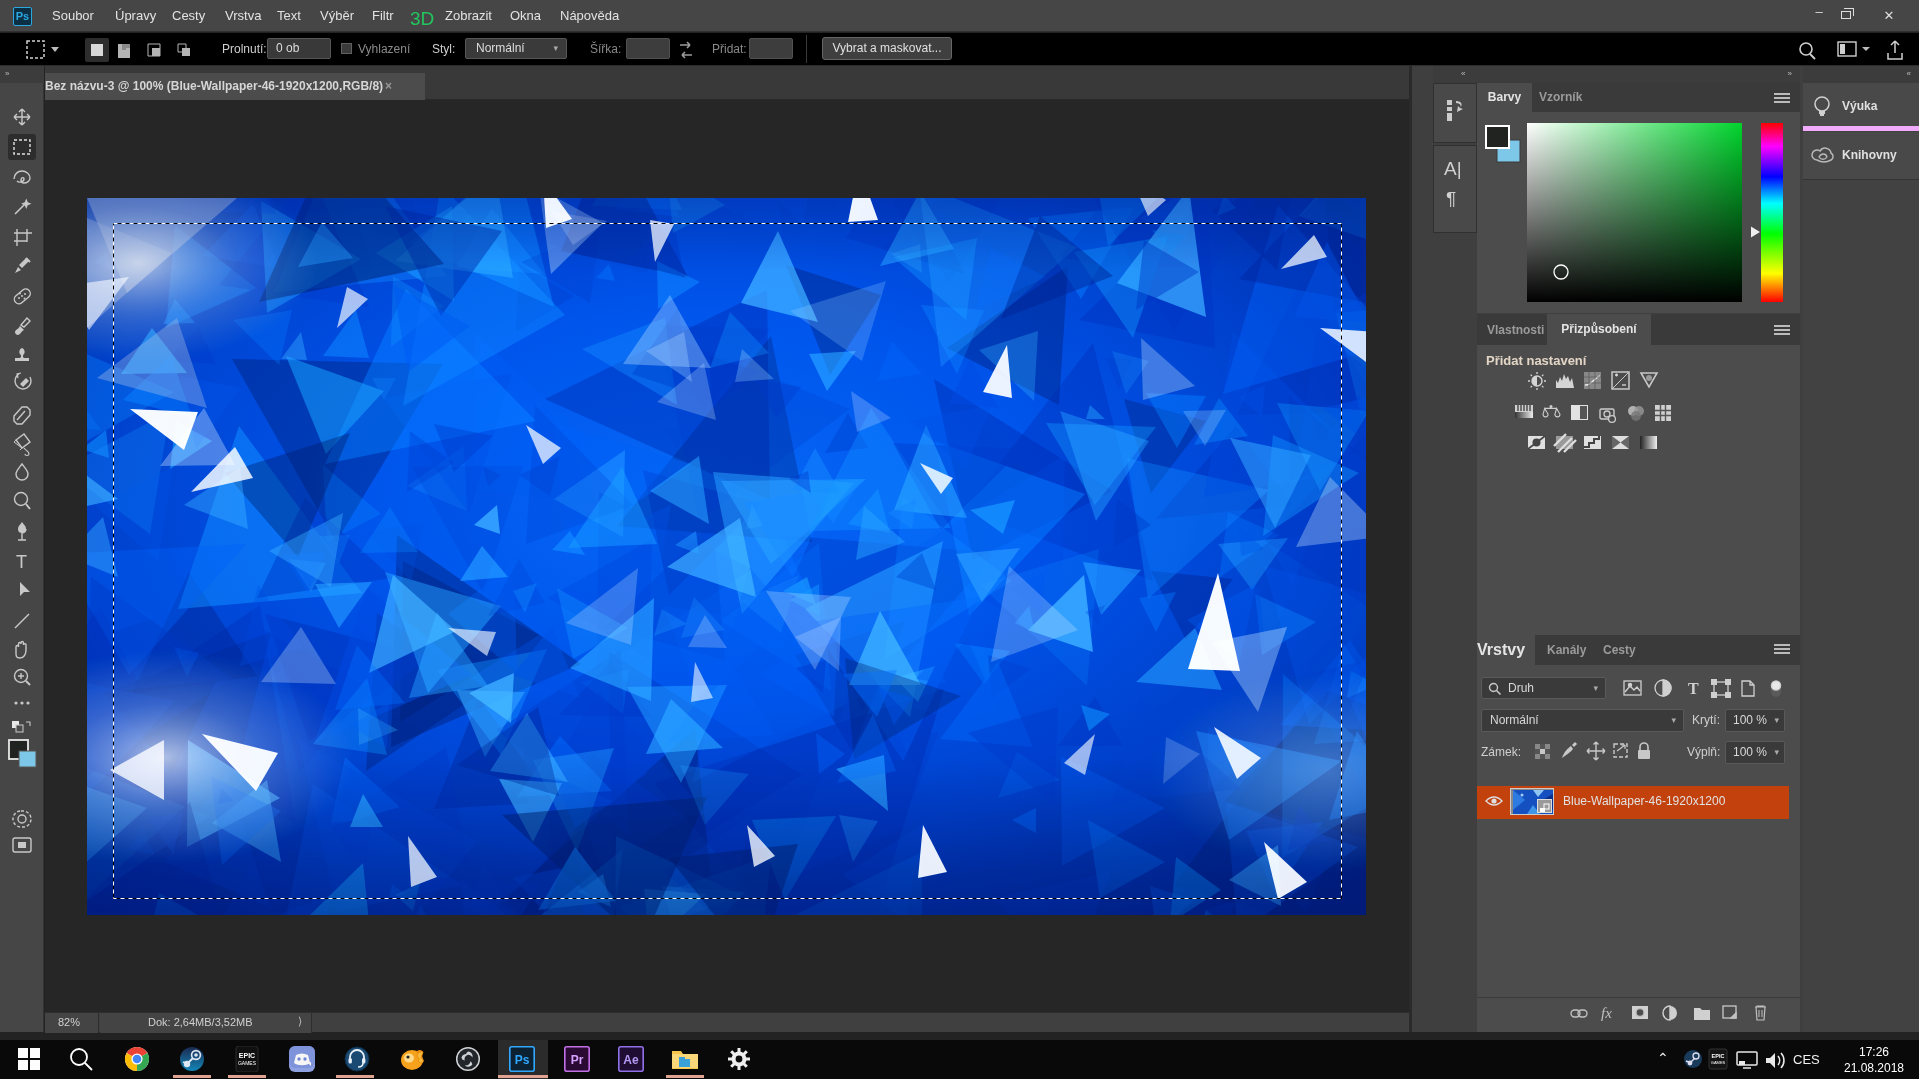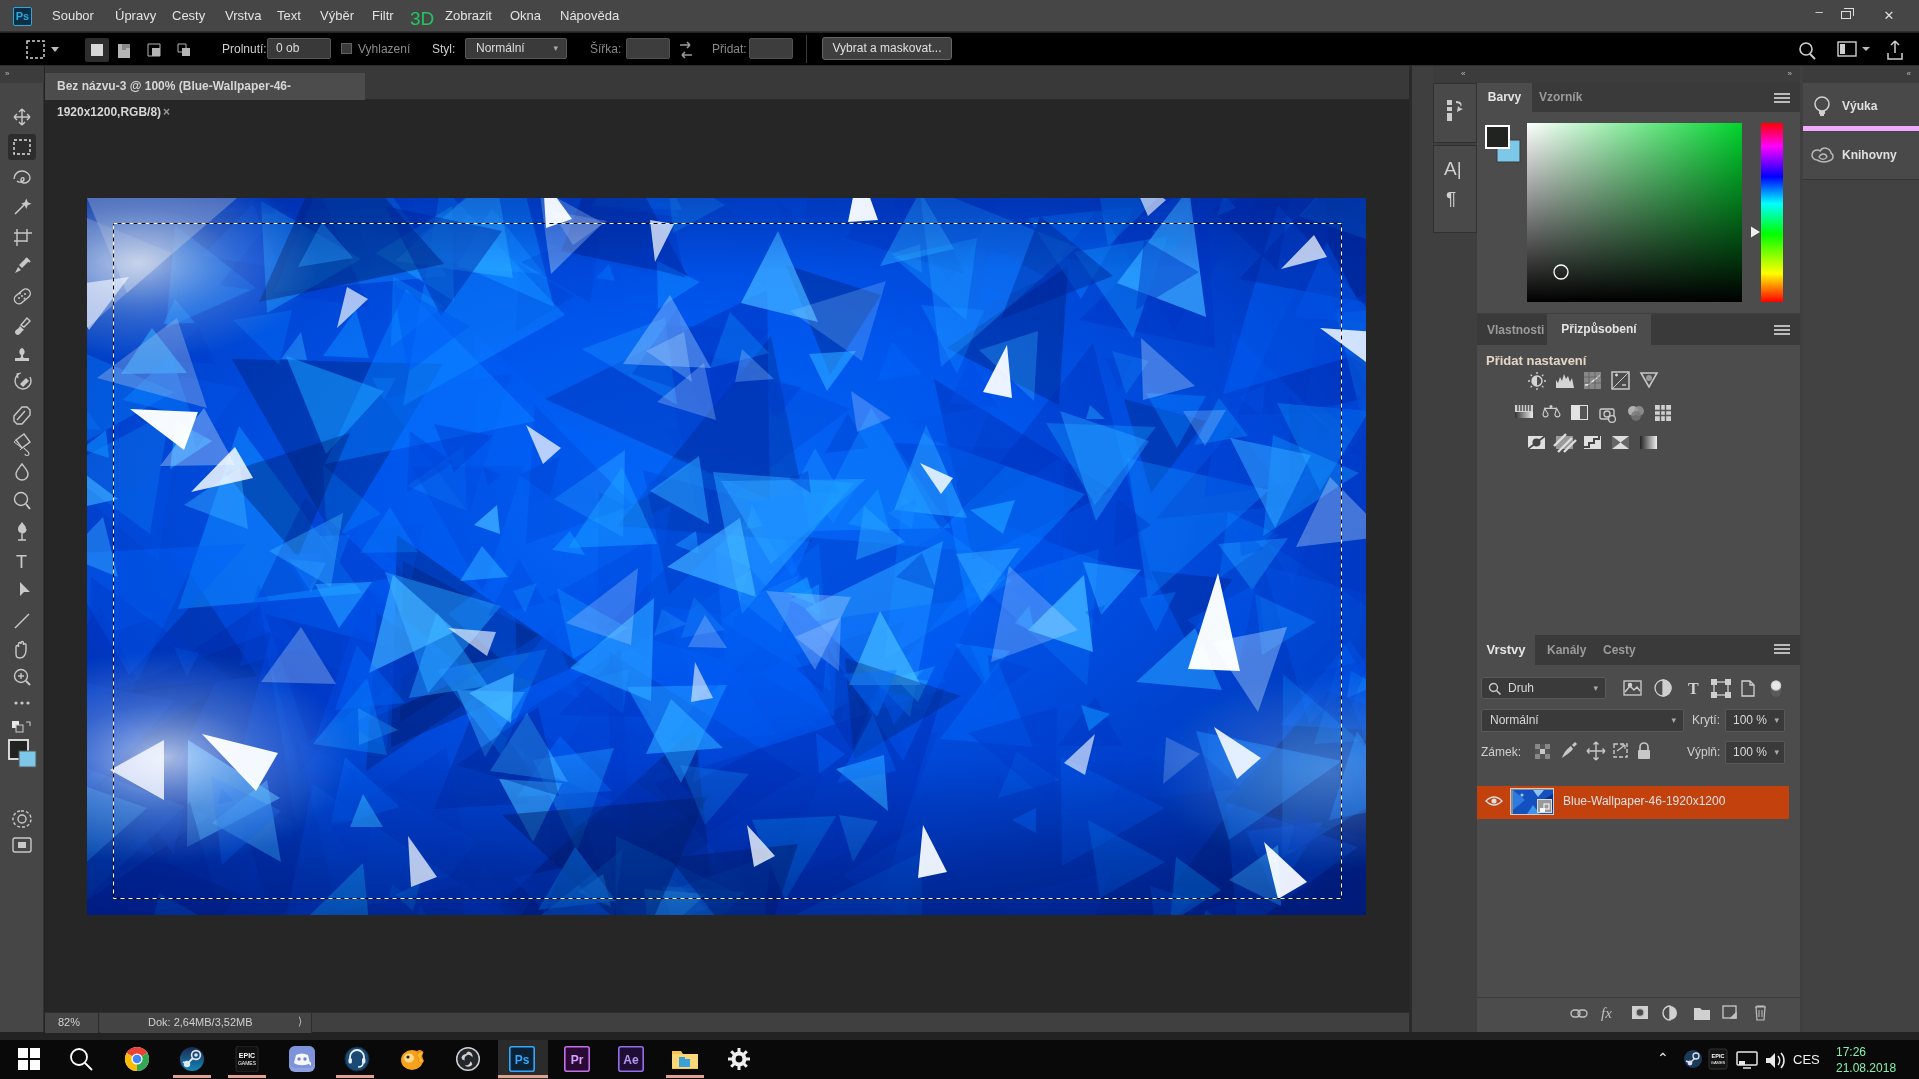--- a/index.html
+++ b/index.html
@@ -166,21 +166,21 @@
  <g transform="translate(22,762)">
           <rect x="-9" y="-7" width="18" height="14" rx="2"></rect>
           <rect x="-4" y="-3" width="8" height="6" fill="#c8c8c8" stroke="none"></rect>
         </g>
 </g>
 </svg>
 </div>
 
 <div class="abs" style="left:45px;top:66px;width:1364px;height:966px;background:#262626">
  <div class="abs" style="left:0;top:0;width:1364px;height:34px;background:#393939;border-bottom:1px solid #2a2a2a">
-  <div class="abs" style="left:0;top:7px;width:320px;height:27px;background:#4c4c4c;color:#d6d6d6;font-size:12px;font-weight:bold;line-height:26px;padding-left:12px">Bez názvu-3 @ 100% (Blue-Wallpaper-46-1920x1200,RGB/8)<span style="color:#999;padding-left:2px">×</span></div>
+  <div class="abs" style="left:0;top:7px;width:380px;height:27px;background:#4c4c4c;color:#d6d6d6;font-size:12px;font-weight:bold;line-height:26px;">Bez názvu-3 @ 100% (Blue-Wallpaper-46-1920x1200,RGB/8)<span style="color:#999;padding-left:2px">×</span></div>
  </div>
  <div class="abs" style="left:42px;top:132px;width:1279px;height:717px;filter:saturate(1.22) contrast(1.04)">
       <svg width="1279" height="717" viewBox="0 0 1279 717" style="display:block">
 <defs>
 <radialGradient id="bgg" cx="48%" cy="42%" r="75%">
 <stop offset="0%" stop-color="#1b68d8"></stop>
 <stop offset="35%" stop-color="#1155cc"></stop>
 <stop offset="65%" stop-color="#0c42b0"></stop>
 <stop offset="100%" stop-color="#062579"></stop>
 </radialGradient>
@@ -777,21 +777,21 @@
             <path d="M0 0l8.5 6.5L0 13zM17 0l-8.5 6.5L17 13z" fill="#666"></path>
           </g>
           <g transform="translate(163,122)">
             <rect x="0" y="0" width="17" height="13" fill="url(#gr2)"></rect>
           </g>
         </svg>
   </div>
 
   <div class="abs" style="left:0;top:569px;width:323px;height:397px;background:#4c4c4c">
    <div class="abs" style="left:0;top:0;width:323px;height:30px;background:#3a3a3a">
-    <div class="abs" style="left:0;top:0;width:58px;height:30px;background:#4c4c4c;color:#e4e4e4;font-size:13px;font-weight:bold;line-height:29px;text-align:center">Vrstvy</div>
+    <div class="abs" style="left:0;top:0;width:58px;height:30px;background:#4c4c4c;color:#e4e4e4;font-size:16px;font-weight:bold;line-height:29px;">Vrstvy</div>
     <div class="abs" style="left:70px;top:8px;color:#9b9b9b;font-size:12px;font-weight:bold">Kanály</div>
     <div class="abs" style="left:126px;top:8px;color:#9b9b9b;font-size:12px;font-weight:bold">Cesty</div>
     <div class="abs" style="right:10px;top:9px;width:16px;height:2px;background:#bbb;box-shadow:0 4px #bbb,0 8px #bbb"></div>
    </div>
    <div class="abs" style="left:4px;top:42px;width:125px;height:22px;background:#3a3a3a;border:1px solid #5a5a5a;border-radius:2px;color:#d8d8d8;font-size:12px;line-height:20px">
      <svg style="position:absolute;left:6px;top:4px" width="14" height="14">
             <circle cx="5.5" cy="5.5" r="4" fill="none" stroke="#c8c8c8" stroke-width="1.4"></circle>
             <line x1="8.5" y1="8.5" x2="12.5" y2="12.5" stroke="#c8c8c8" stroke-width="1.6"></line>
           </svg><span style="padding-left:26px">Druh</span><span style="position:absolute;right:7px;color:#aaa;font-size:9px">▾</span>
    </div>
@@ -1048,13 +1048,13 @@
  <svg class="abs" style="left:1736px;top:11px" width="24" height="18">
       <rect x="1" y="1" width="20" height="13" rx="1" fill="none" stroke="#e8e8e8" stroke-width="1.5"></rect>
       <path d="M7 17h8" stroke="#e8e8e8" stroke-width="1.5"></path>
       <rect x="3" y="10" width="6" height="4" fill="#e8e8e8"></rect>
     </svg>
  <svg class="abs" style="left:1764px;top:10px" width="24" height="20">
       <path d="M2 8v5h4l5 5V3L6 8z" fill="#e8e8e8"></path>
       <path d="M14 6a7 7 0 0 1 0 9M17 3a11 11 0 0 1 0 15" stroke="#e8e8e8" stroke-width="1.6" fill="none"></path>
     </svg>
  <div class="abs" style="left:1793px;top:12px;color:#f0f0f0;font-size:13px">CES</div>
- <div class="abs" style="left:1836px;top:4px;width:76px;height:32px;color:#86efac;font-size:12px;line-height:16px">17:26<br>21.08.2018</div>
+ <div class="abs" style="left:1836px;top:4px;width:76px;height:32px;color:#ffffff;font-size:12px;text-align:center;line-height:16px">17:26<br>21.08.2018</div>
 </div>
 </body></html>

